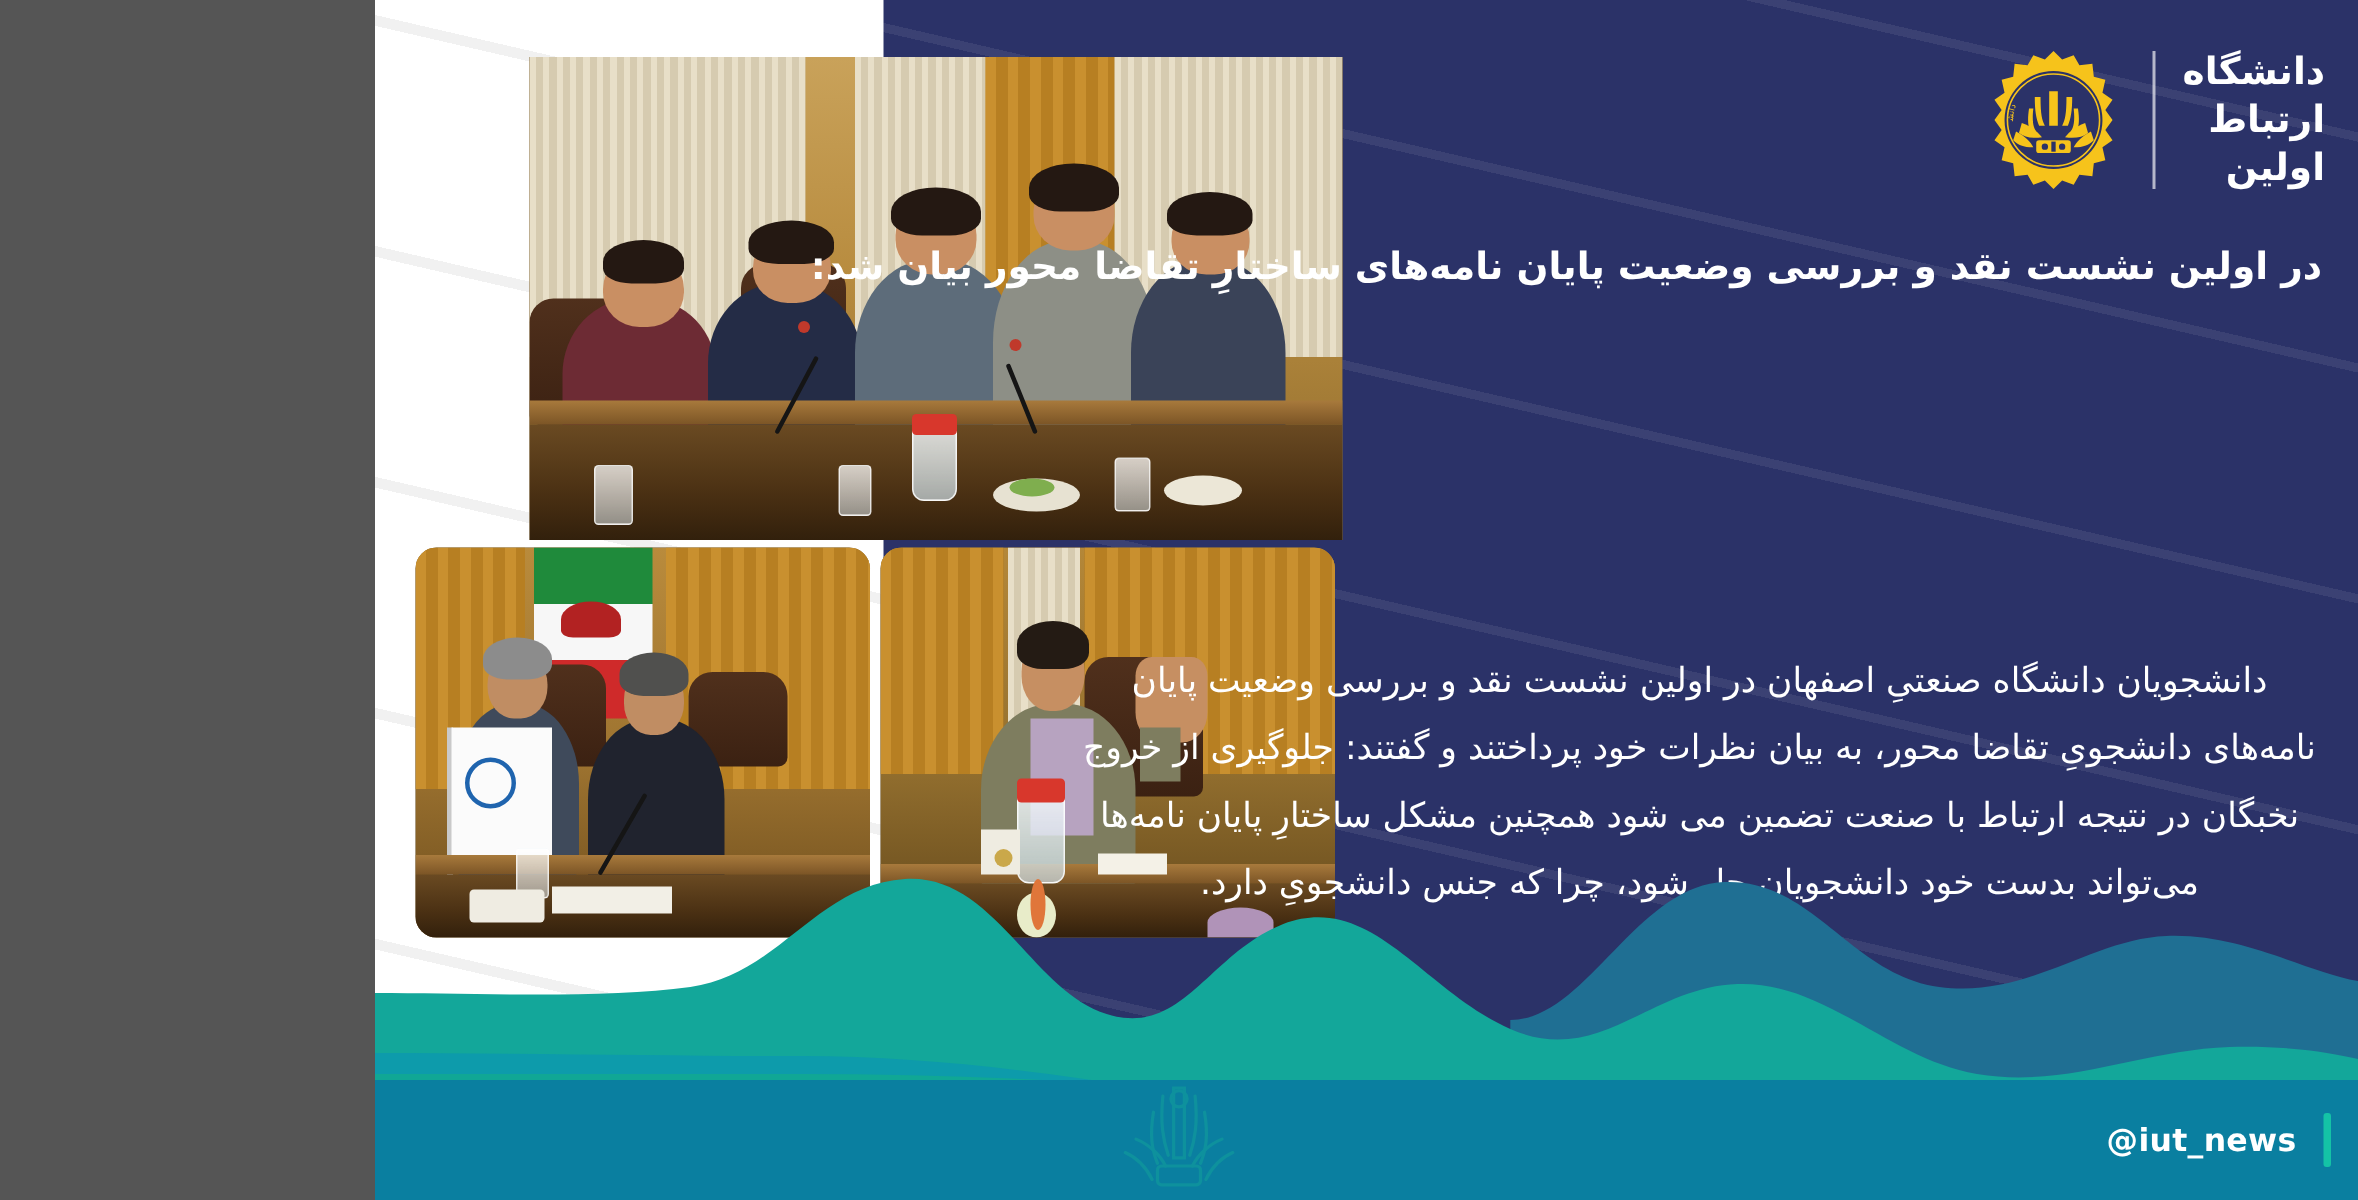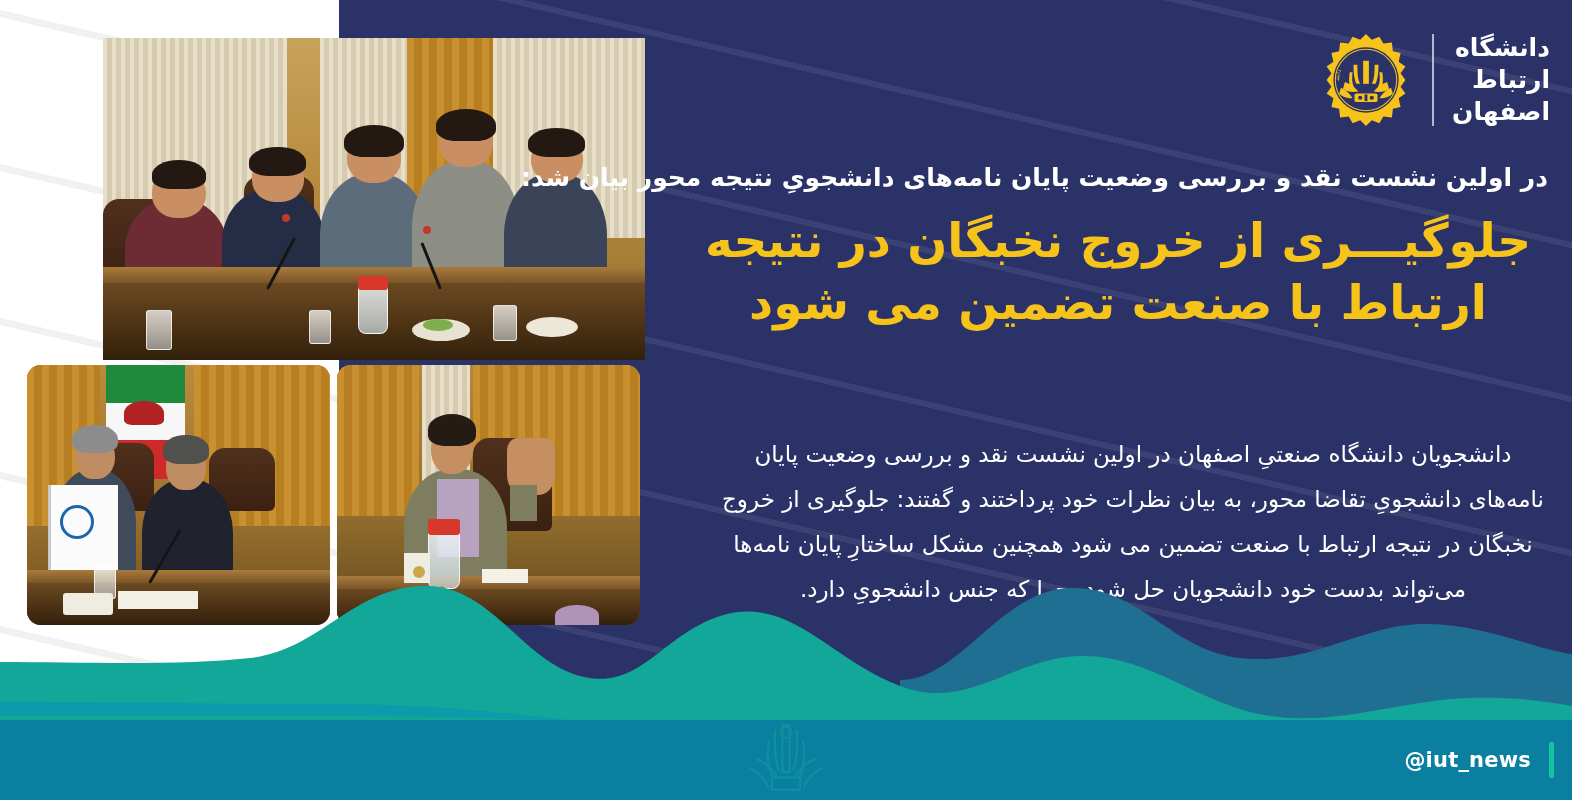--- a/index.html
+++ b/index.html
@@ -2,21 +2,21 @@
 <html lang="fa" dir="rtl"><head>
 <meta charset="utf-8">
 <title>IUT News Graphic</title>
 <style>
   *{box-sizing:border-box;margin:0;padding:0;}
   html,body{background:#555;}
   body{font-family:"DejaVu Sans","Liberation Sans",sans-serif;}
 
   #poster{
     position:relative;
-    width:1572px;height:800px;
+    width:1322px;height:800px;
     overflow:hidden;
     background:#2b3268;
   }
 
   
   .bg-navy{
     position:absolute;inset:0;
     background:#2b3268;
   }
   .bg-stripes{
@@ -273,21 +273,21 @@
       <div style="position:absolute;left:30%;bottom:0;width:26px;height:30px;border-radius:50%;background:#e8ecc9;"></div>
       <div style="position:absolute;left:33%;bottom:2%;width:10px;height:34px;background:#e0763a;border-radius:50%;"></div>
       <div style="position:absolute;left:72%;bottom:0;width:44px;height:20px;border-radius:50% 50% 0 0;background:#b093b8;"></div>
     </div>
   </div>
 
   <div class="brand">
     <div class="brand-text">
       <div>دانشگاه</div>
       <div>ارتباط</div>
-      <div>اصفهان</div>
+      <div>اولین</div>
     </div>
     <div class="brand-rule"></div>
     <div class="brand-logo">
       <svg viewBox="0 0 100 100" width="96" height="96" aria-hidden="true">
         <g fill="#f6c31b">
 
           <path d="M50 2
             L56 8 L64 5 L68 12 L77 11 L78 20 L86 22 L84 31 L91 36 L86 43
             L91 50 L86 57 L91 64 L84 69 L86 78 L78 80 L77 89 L68 88 L64 95
             L56 92 L50 98 L44 92 L36 95 L32 88 L23 89 L22 80 L14 78 L16 69
@@ -318,22 +318,21 @@
         </g>
 
         <path id="arcTop" d="M22 50 a28 28 0 0 1 56 0" fill="none"></path>
         <text font-size="6" fill="#f6c31b" font-family="'DejaVu Sans',sans-serif">
           <textPath href="#arcTop" startOffset="12%">دانشگاه صنعتی اصفهان</textPath>
         </text>
       </svg>
     </div>
   </div>
 
-  <div class="kicker">در اولین نشست نقد و بررسی وضعیت پایان نامه‌های دانشجویِ نتیجه محور بیان شد:</div>
-  <h1 class="headline">جلوگیـــری از خروج نخبگان در نتیجه ارتباط با صنعت تضمین می شود</h1>
+  <div class="kicker">در اولین نشست نقد و بررسی وضعیت پایان نامه‌های ساختارِ تقاضا محور بیان شد:</div>
   <p class="body-copy">دانشجویان دانشگاه صنعتیِ اصفهان در اولین نشست نقد و بررسی وضعیت پایان نامه‌های دانشجویِ تقاضا محور، به بیان نظرات خود پرداختند و گفتند: جلوگیری از خروج نخبگان در نتیجه ارتباط با صنعت تضمین می شود همچنین مشکل ساختارِ پایان نامه‌ها می‌تواند بدست خود دانشجویان حل شود، چرا که جنس دانشجویِ دارد.</p>
 
   <div class="waves">
     <svg viewBox="0 0 1572 270" preserveAspectRatio="none" aria-hidden="true">
 
       <path fill="#1f6f93" d="M900,270 L900,150 C960,150 1000,60 1070,58 C1140,56 1170,120 1240,128
            C1310,136 1360,96 1420,94 C1480,92 1530,118 1572,124 L1572,270 Z"></path>
 
       <path fill="#13a79a" d="M0,270 L0,132 C80,132 180,136 250,128 C320,120 350,60 420,56
            C490,52 520,130 580,146 C640,162 660,106 720,86

